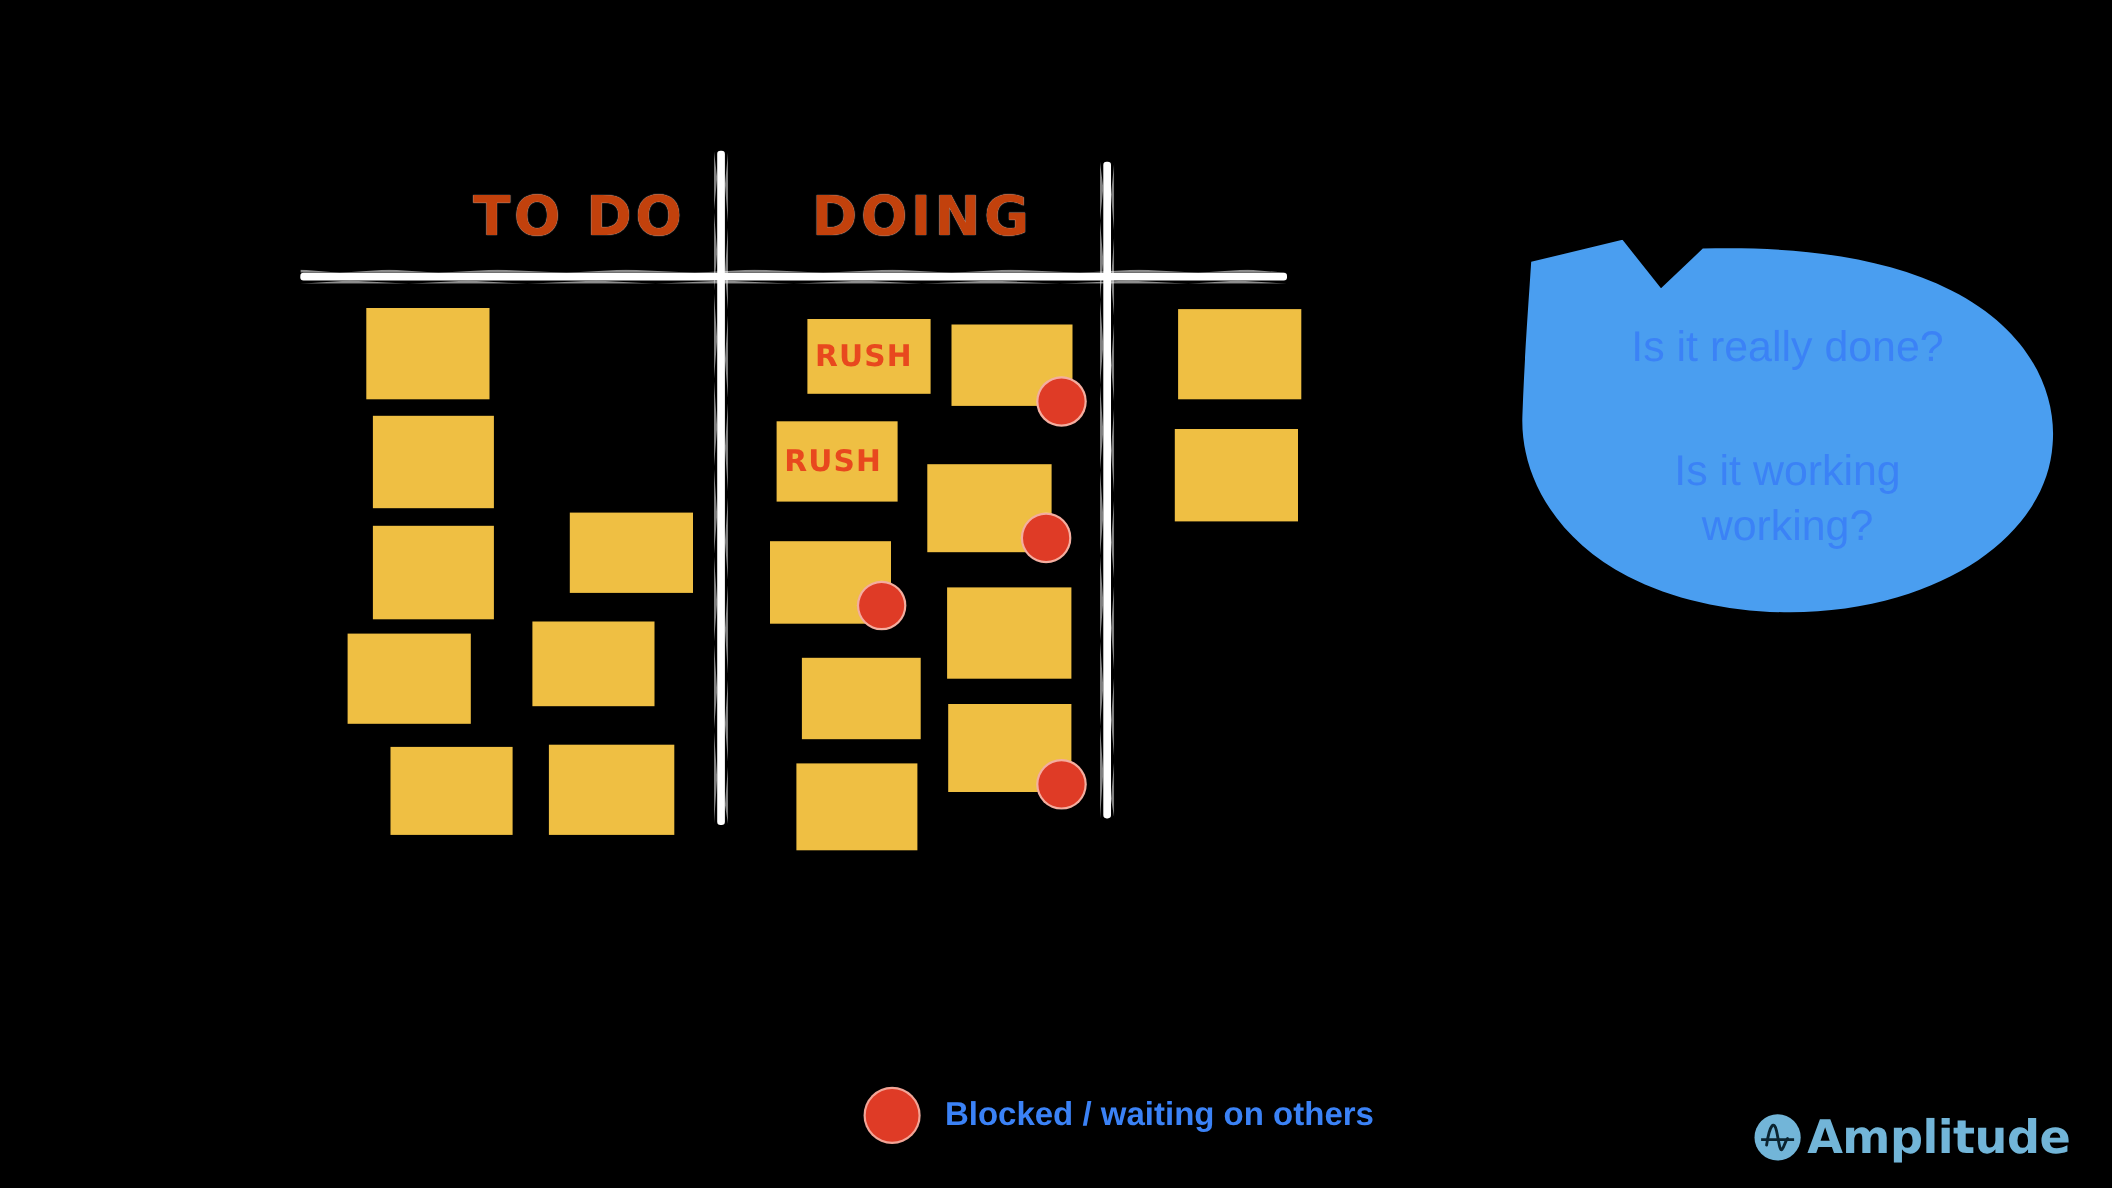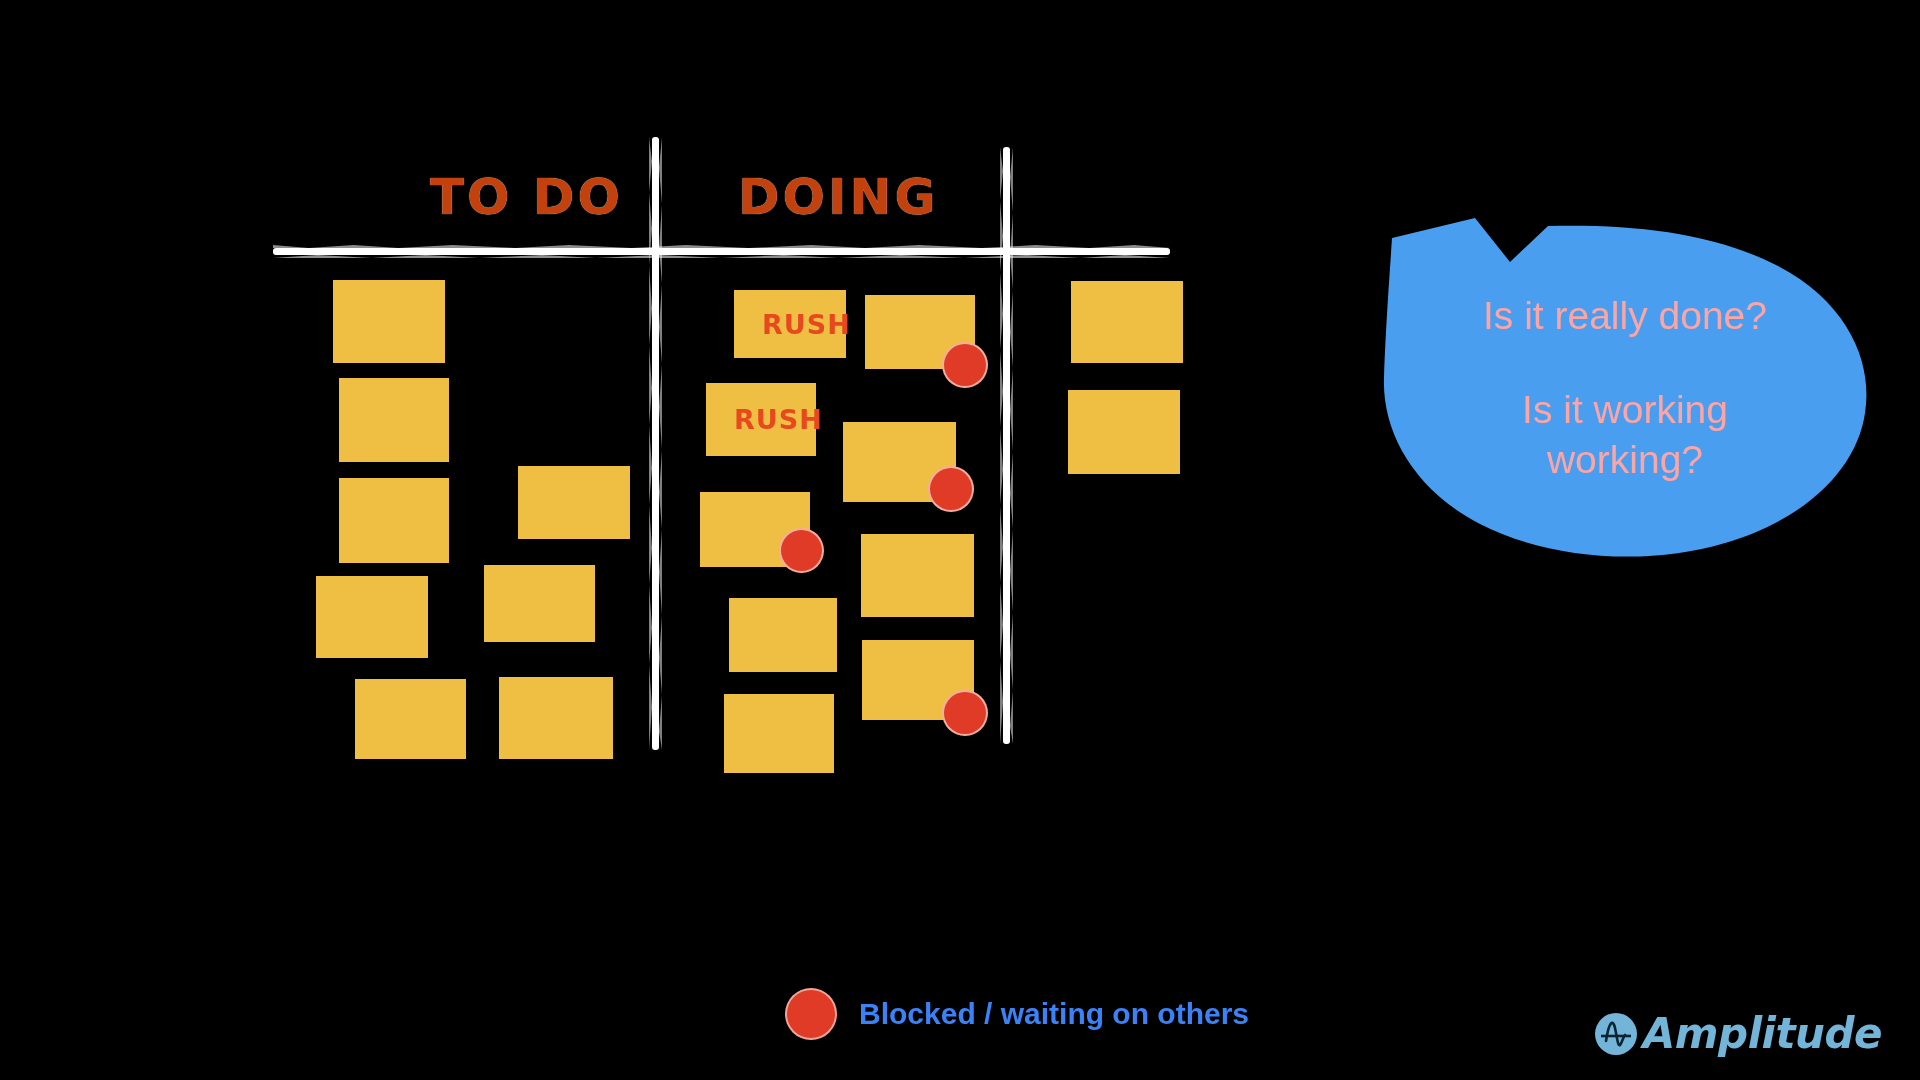--- a/index.html
+++ b/index.html
@@ -80,21 +80,21 @@
     display: flex;
     align-items: center;
     justify-content: flex-start;
   }
   .card .rush {
     color: #E8481E;
     font-family: "DejaVu Sans", sans-serif;
     font-size: 27px;
     font-weight: 700;
     letter-spacing: 1px;
-    padding-left: 28px;
+    padding-left: 7px;
   }
 
   
   .dot {
     position: absolute;
     background: #DF3B26;
     border-radius: 50%;
     border: 2px solid rgba(255,235,225,.65);
     box-sizing: border-box;
   }
@@ -114,27 +114,28 @@
     width: 490px;
     height: 340px;
     display: flex;
     flex-direction: column;
     align-items: center;
     justify-content: center;
     gap: 44px;
     pointer-events: none;
   }
   #bubble-text .line {
-    color: #fca5a5;
+    color: #3b82f6;
     font-family: "Liberation Sans", sans-serif;
     font-size: 39px;
     font-weight: 400;
     text-align: center;
     line-height: 1.28;
     width: 330px;
+    margin-top: 19px;
   }
 
   
   #legend {
     position: absolute;
     left: 785px;
     top: 988px;
     display: flex;
     align-items: center;
     gap: 22px;
@@ -156,21 +157,20 @@
   }
 
   
   #logo {
     position: absolute;
     right: 38px;
     bottom: 22px;
     display: flex;
     align-items: center;
     gap: 4px;
-    font-style: italic;
   }
   #logo-text {
     color: #72B5D8;
     font-family: "DejaVu Sans", sans-serif;
     font-size: 42px;
     font-weight: 700;
     letter-spacing: -0.5px;
   }
 </style>
 </head>

